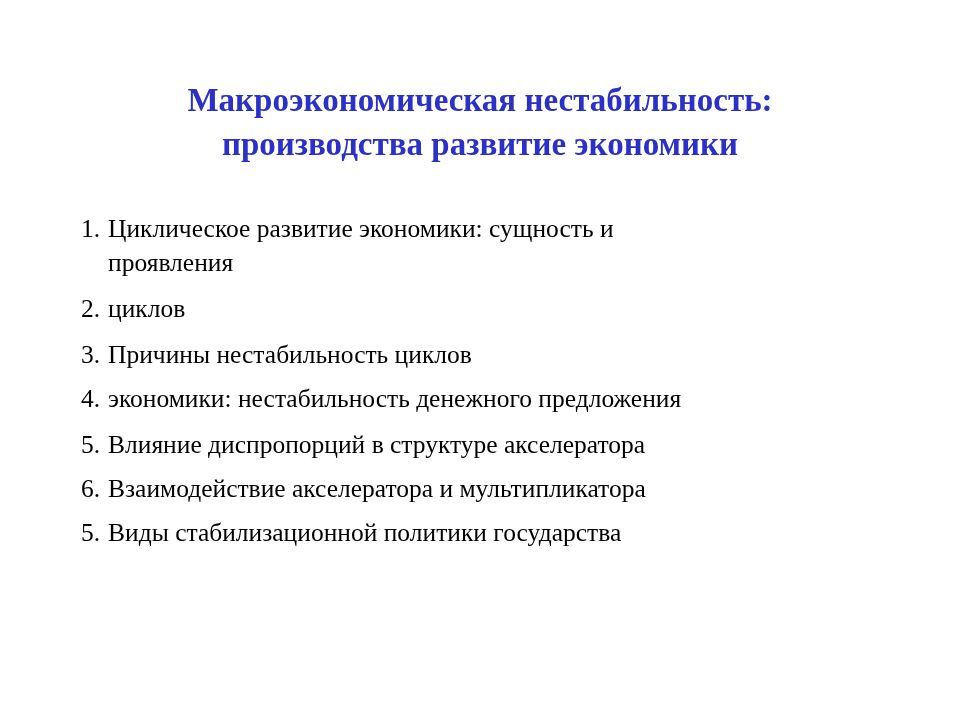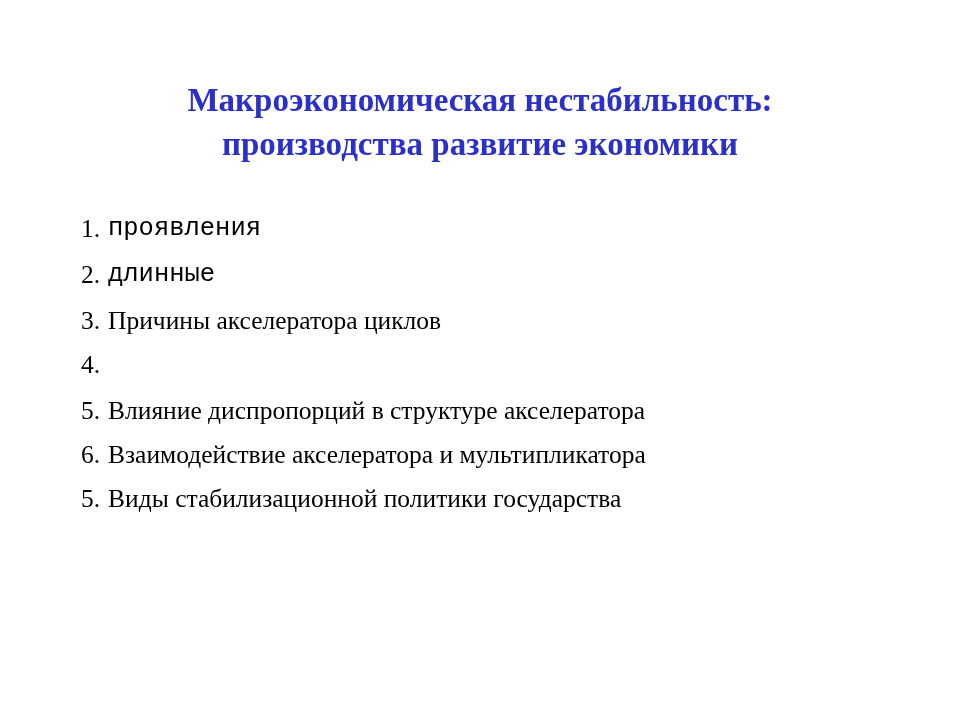--- a/index.html
+++ b/index.html
@@ -54,62 +54,63 @@
     width: 36px;
     text-align: right;
     padding-right: 8px;
     box-sizing: border-box;
   }
   .list-item .text {
     flex: 1 1 auto;
   }
   .list-item .text .wrap2 {
     display: block;
-    font-family: Liberation Mono, monospace;
   }
   .item-tight {
     margin-bottom: 10px;
   }
 </style>
 </head>
 <body>
 
 <div class="slide">
 
   <div class="slide-title">
     <span class="line">Макроэкономическая нестабильность:</span>
     <span class="line">производства развитие экономики</span>
   </div>
 
   <div class="body-list">
 
     <div class="list-item">
       <span class="marker">1.</span>
       <span class="text">
+        <span class="wrap1">Циклическое развитие экономики: сущность и</span>
         <span class="wrap2">проявления</span>
       </span>
     </div>
 
     <div class="list-item">
       <span class="marker">2.</span>
       <span class="text">
-        <span class="wrap2">длинные</span>
+        <span class="wrap2">циклов</span>
       </span>
     </div>
 
     <div class="list-item item-tight">
       <span class="marker">3.</span>
       <span class="text">
-        <span class="wrap1">Причины акселератора циклов</span>
+        <span class="wrap1">Причины нестабильность циклов</span>
       </span>
     </div>
 
     <div class="list-item">
       <span class="marker">4.</span>
       <span class="text">
+        <span class="wrap2">экономики: нестабильность денежного предложения</span>
       </span>
     </div>
 
     <div class="list-item item-tight">
       <span class="marker">5.</span>
       <span class="text">
         <span class="wrap1">Влияние диспропорций в структуре акселератора</span>
       </span>
     </div>
 

